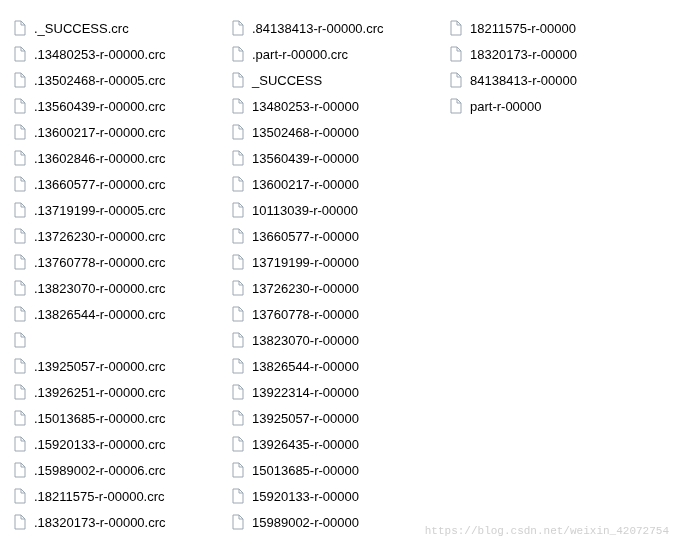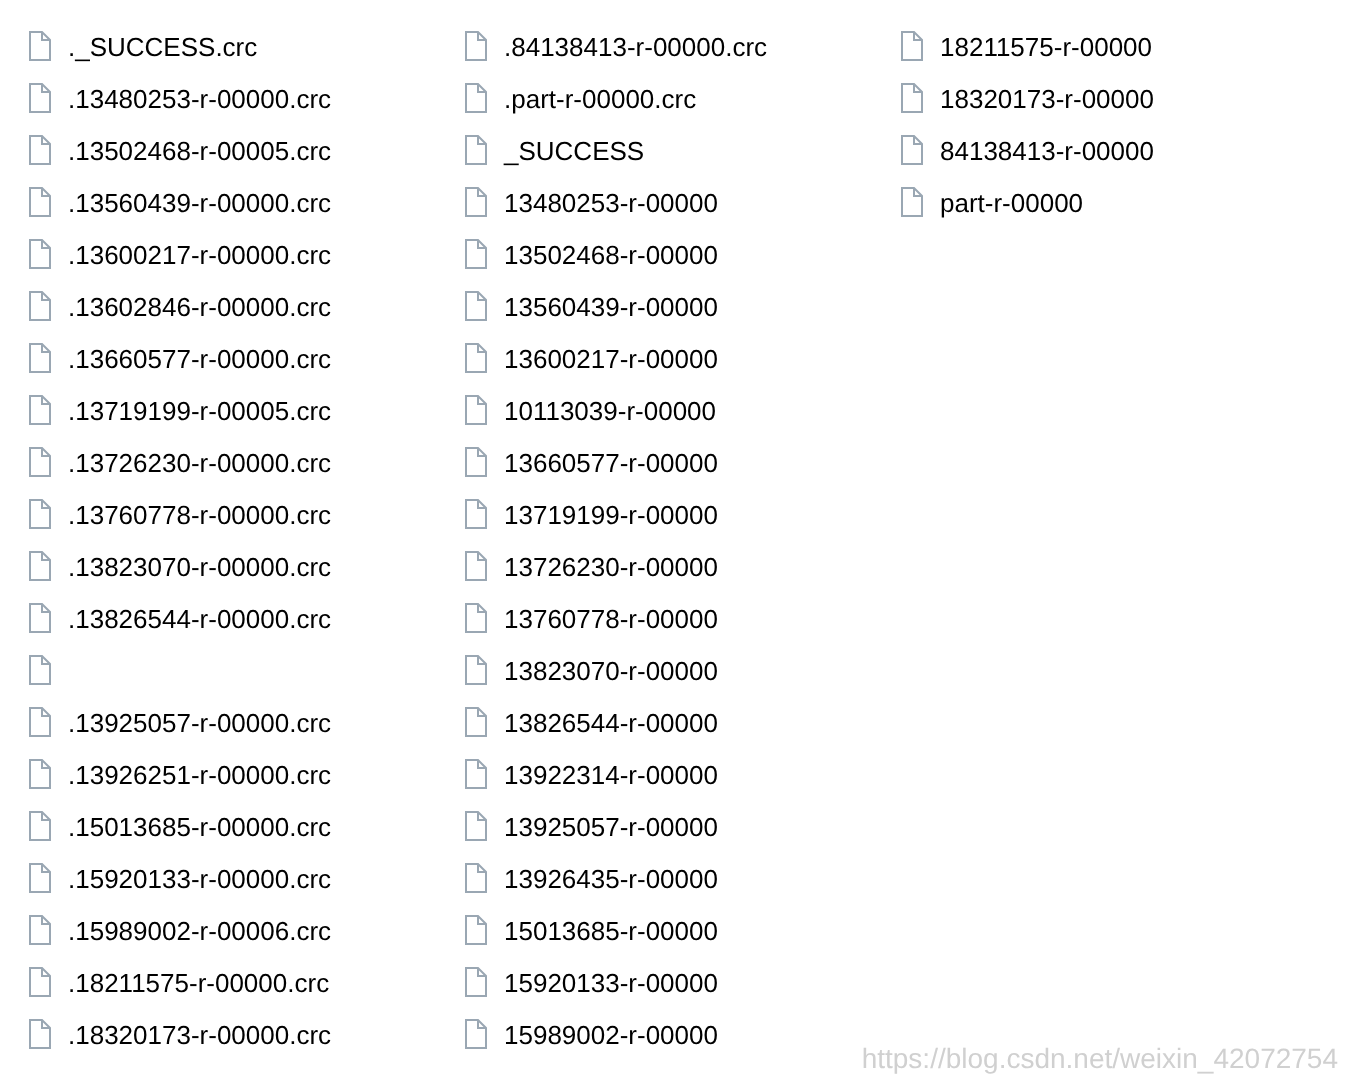--- a/index.html
+++ b/index.html
@@ -21,42 +21,42 @@
     .file-list {
       display: flex;
       flex-direction: column;
       flex-wrap: wrap;
       height: 520px;
       align-content: flex-start;
       column-gap: 18px;
     }
     .file-item {
       display: flex;
-      align-items: center;
+      align-items: flex-end;
       height: 26px;
       width: 200px;
       cursor: pointer;
       white-space: nowrap;
     }
     .file-icon {
       width: 16px;
       height: 16px;
       margin-right: 6px;
       flex-shrink: 0;
     }
     .file-label {
       color: #000000;
     }
     .watermark {
       position: absolute;
       right: 10px;
       bottom: 6px;
-      font-size: 14px;
+      font-size: 11px;
       color: #d0d0d0;
-      font-family: Liberation Sans, sans-serif;
+      font-family: Liberation Mono, monospace;
       pointer-events: none;
     }
   </style>
 </head>
 <body>
 
 <div class="file-list" id="file-list">
     <div class="file-item">
       <svg class="file-icon" viewBox="0 0 16 16" xmlns="http://www.w3.org/2000/svg">
         <path d="M3 1 L9 1 L13 5 L13 15 L3 15 Z" fill="#ffffff" stroke="#9aa7b3" stroke-width="1"></path>

